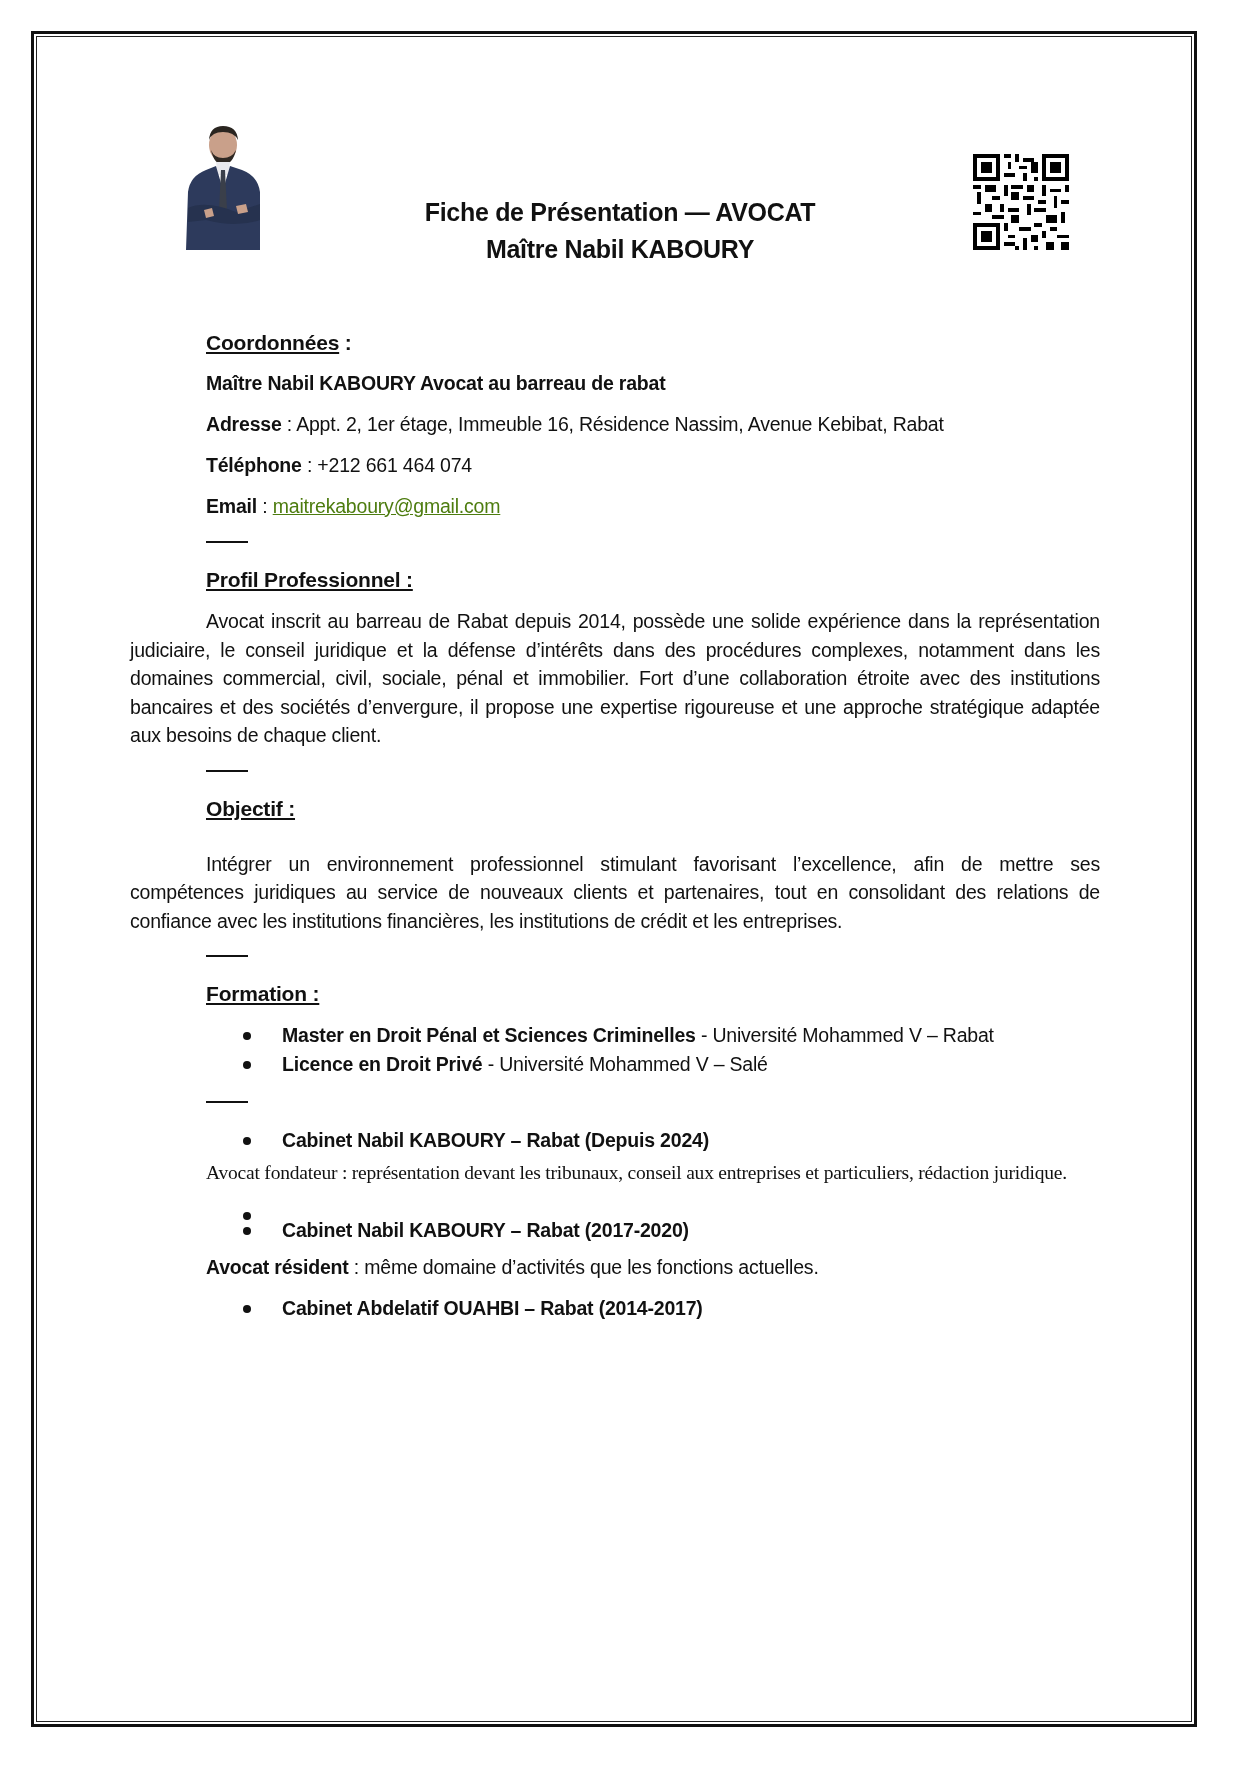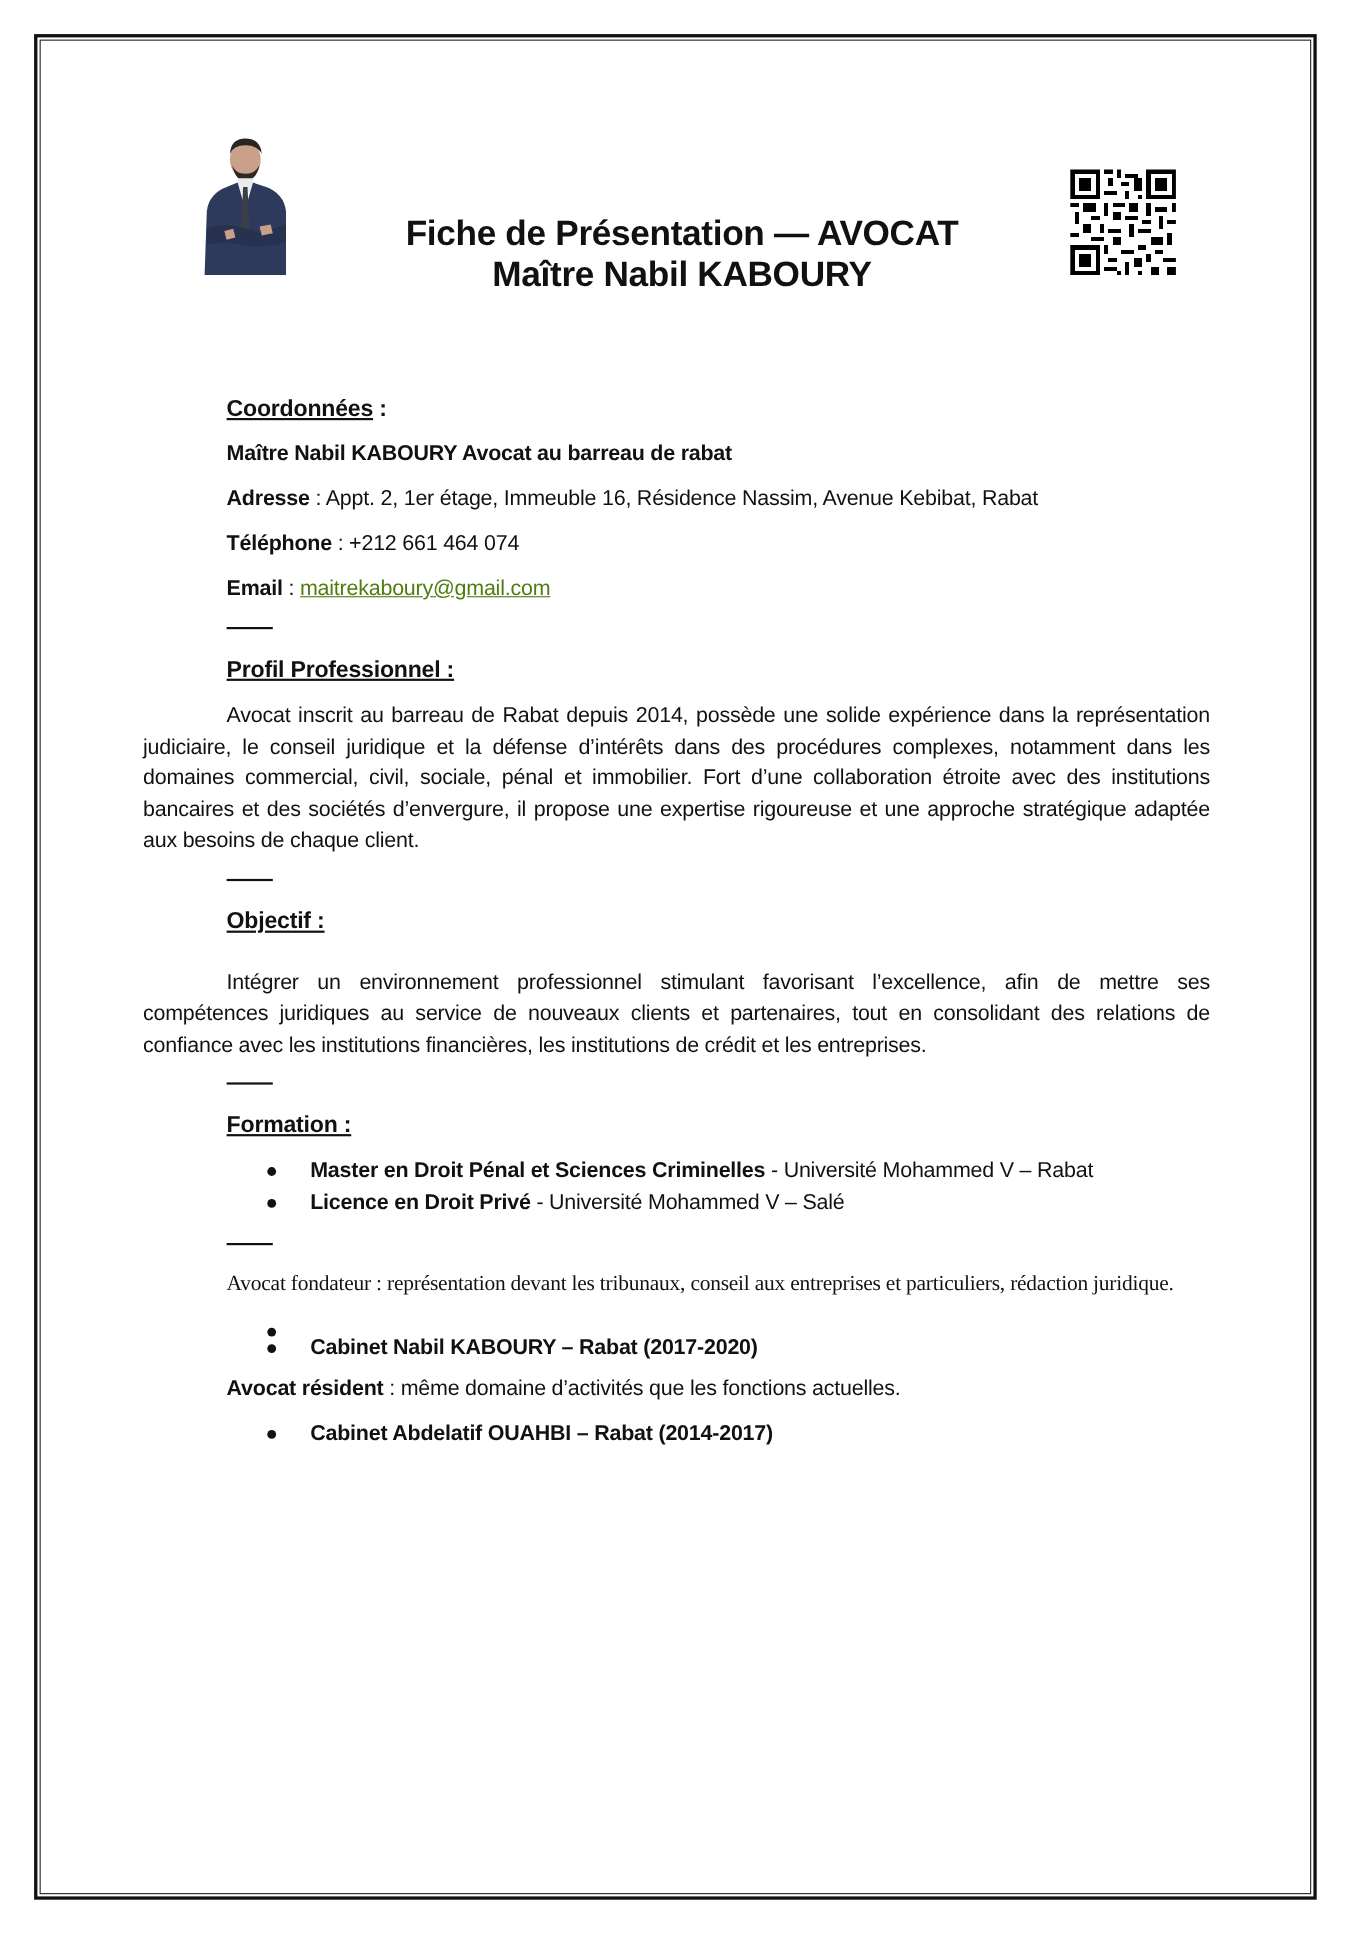--- a/index.html
+++ b/index.html
@@ -49,30 +49,30 @@
       width: 96px;
       height: 96px;
     }
     .title-block {
       position: absolute;
       left: 300px;
       top: 194px;
       width: 640px;
       text-align: center;
       font-weight: bold;
-      font-size: 32px;
+      font-size: 25px;
       line-height: 37px;
       letter-spacing: -0.3px;
     }
 
     
     .content {
       position: absolute;
       left: 130px;
-      top: 357px;
+      top: 328px;
       width: 970px;
       font-size: 19.5px;
       letter-spacing: -0.2px;
     }
     .indent-block {
       margin-left: 76px;
     }
     .section-heading {
       font-weight: bold;
       font-size: 21px;
@@ -268,20 +268,21 @@
     <div class="section-heading"><span class="u">Formation :</span></div>
     <ul class="bullets" style="margin-top:12px;">
       <li><span class="dot"></span><span class="bold">Master en Droit Pénal et Sciences Criminelles</span><span> - Université Mohammed V – Rabat</span></li>
       <li><span class="dot"></span><span class="bold">Licence en Droit Privé</span><span> - Université Mohammed V – Salé</span></li>
     </ul>
     <div class="sep" style="margin-top:22px;"></div>
 
   </div>
 
   <div>
+    <div class="job-title" style="margin-top:6px;"><span class="dot"></span><span>Cabinet Nabil KABOURY – Rabat (Depuis 2024)</span></div>
     <p class="para" style="margin-top:4px;font-family:Liberation Serif, serif;"><span>Avocat fondateur : représentation devant les tribunaux, conseil aux entreprises et particuliers, rédaction juridique.</span></p>
 
     <div class="job-title" style="margin-top:12px;"><span class="dot"></span></div>
 
     <div class="job-title" style="margin-top:27px;"><span class="dot"></span><span>Cabinet Nabil KABOURY – Rabat (2017-2020)</span></div>
     <p class="para" style="margin-top:8px;"><span class="bold">Avocat résident</span><span> : même domaine d’activités que les fonctions actuelles.</span></p>
 
     <div class="job-title" style="margin-top:12px;"><span class="dot"></span><span>Cabinet Abdelatif OUAHBI – Rabat (2014-2017)</span></div>
   </div>
 </div>

